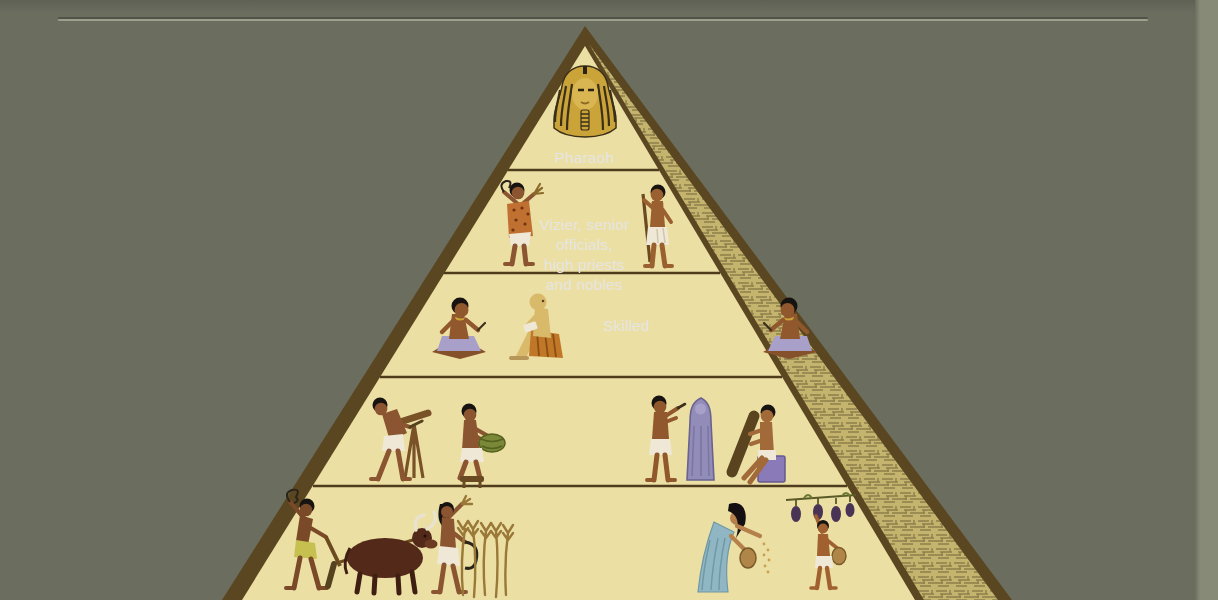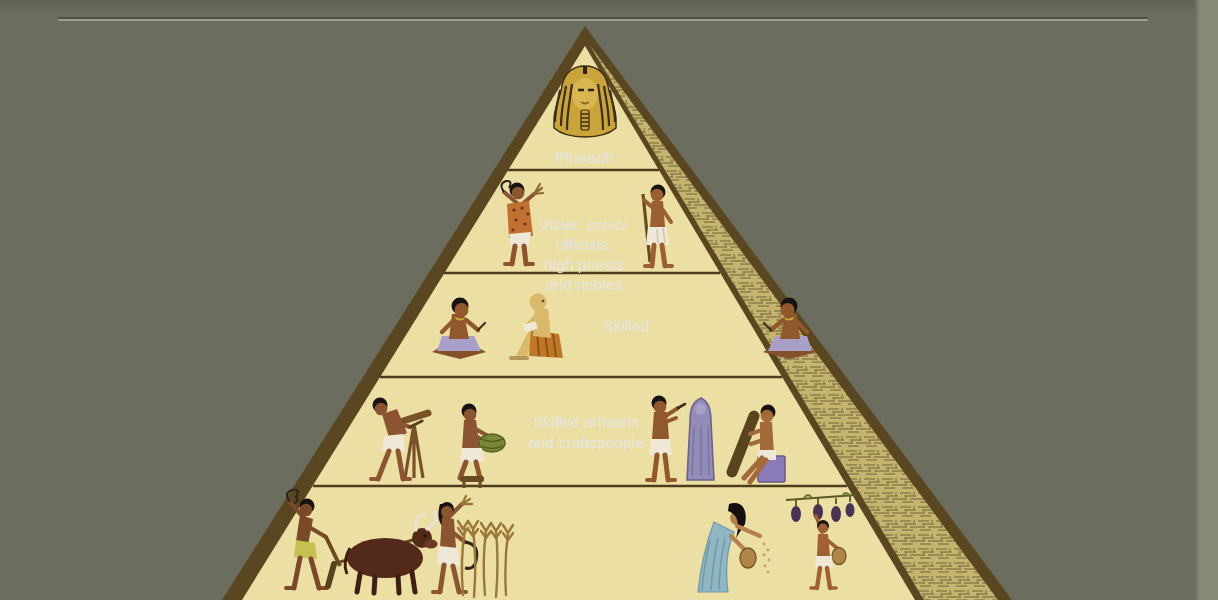--- a/index.html
+++ b/index.html
@@ -276,15 +276,13 @@
       <path d="M31 94 h-6 M44 94 h6" stroke="#a06030" stroke-width="3.6" stroke-linecap="round"></path>
     </g>
   </svg>
 
   <div class="tier-label" id="label-pharaoh">Pharaoh</div>
   <div class="tier-label" id="label-vizier">Vizier, senior
 officials,
 high priests
 and nobles</div>
   <div class="tier-label" id="label-scribes">Skilled</div>
-  <div class="tier-label" id="label-artisans">Skilled artisans
-and craftspeople</div>
 </div>
 
 </body></html>

